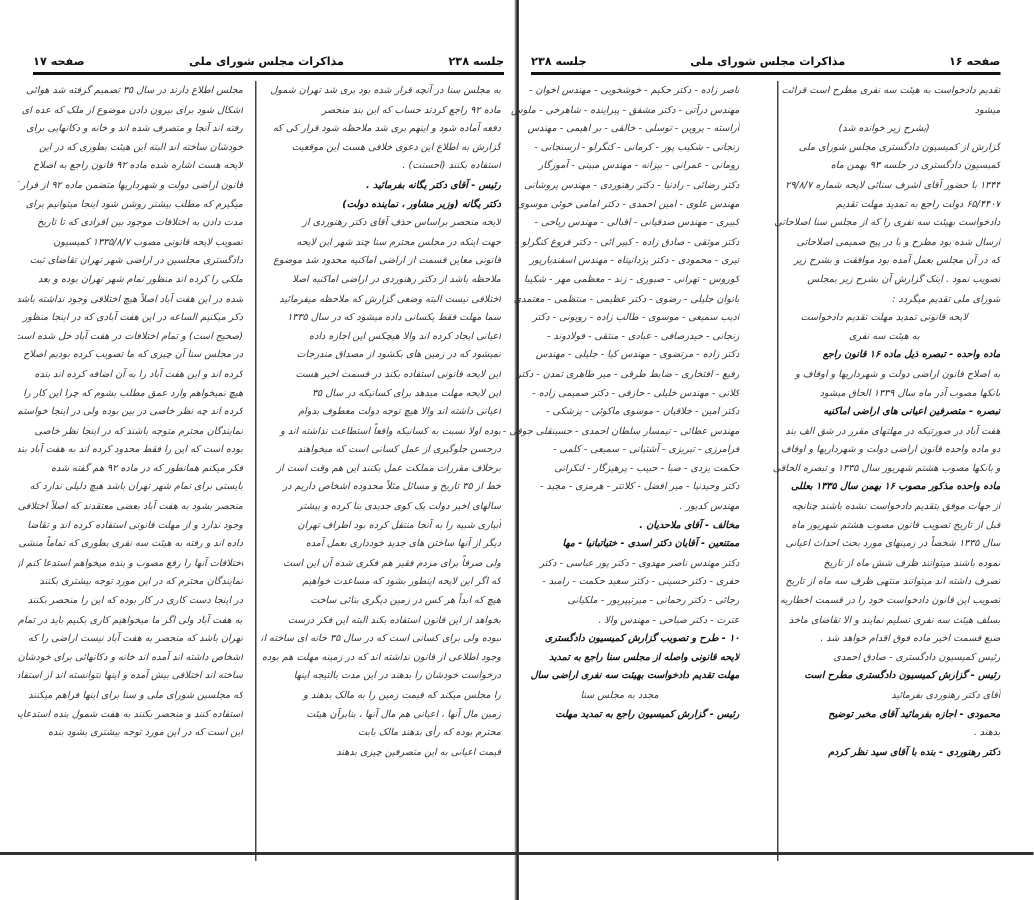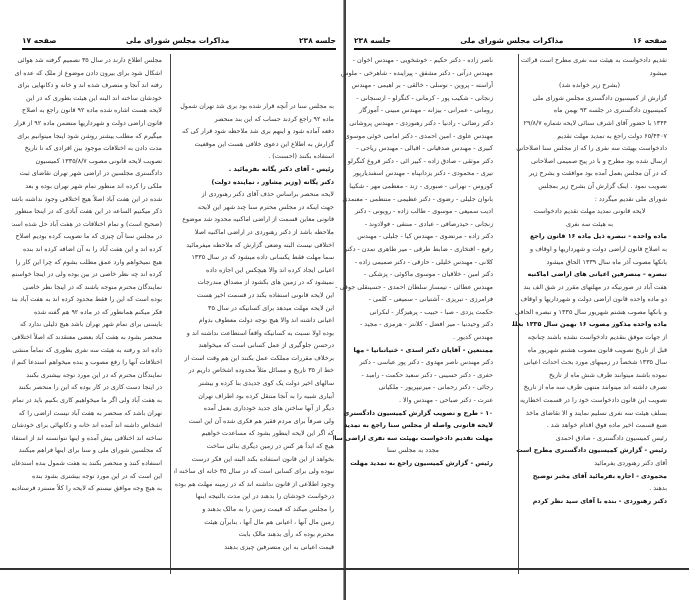--- a/index.html
+++ b/index.html
@@ -5,26 +5,26 @@
   html,body{margin:0;padding:0;background:#fff;}
   body{width:689px;height:600px;position:relative;overflow:hidden;font-family:"DejaVu Sans",sans-serif;color:#222;}
   .page{position:absolute;top:0;height:600px;background:#fff;}
   .page.left{left:0;width:344px;}
   .page.right{left:346px;width:343px;}
   .spine{position:absolute;left:343px;top:0;width:4px;height:600px;background:linear-gradient(90deg,#bbb,#222 50%,#999);}
   .header{position:absolute;top:33px;left:22px;right:8px;height:14px;display:flex;justify-content:space-between;align-items:center;direction:rtl;font-size:7.5px;font-weight:bold;color:#111;}
   .page.right .header{left:8px;right:22px;}
   .rule{position:absolute;top:48px;left:22px;right:8px;height:2px;background:#111;}
   .page.right .rule{left:8px;right:22px;}
-  .col{position:absolute;top:54px;direction:rtl;text-align:justify;font-size:6.4px;line-height:12.6px;color:#333;}
+  .col{position:absolute;top:54px;direction:rtl;text-align:justify;font-size:6.4px;line-height:12.6px;color:#333;font-style:italic;}
   .col p{margin:0;white-space:nowrap;overflow:hidden;}
   .col p.center{text-align:center;}
   .col p.bold{font-weight:bold;color:#111;}
   .colrule{position:absolute;top:54px;width:1px;height:520px;background:#444;}
-  .left .c1{right:10px;width:160px;margin-top:46px;}
+  .left .c1{right:10px;width:160px;}
   .left .c2{right:182px;width:150px;}
   .left .colrule{left:170px;}
   .right .c1{right:22px;width:155px;}
   .right .c2{right:196px;width:160px;}
   .right .colrule{left:172px;}
   .bottomrule{position:absolute;bottom:30px;left:0;right:0;height:2px;background:#333;}
 </style>
 </head>
 <body>
 
@@ -91,32 +91,32 @@
       <p>(صحیح است) و تمام اختلافات در هفت آباد حل شده است</p>
       <p>در مجلس سنا آن چیزی که ما تصویب کرده بودیم اصلاح</p>
       <p>کرده اند و این هفت آباد را به آن اضافه کرده اند بنده</p>
       <p>هیچ نمیخواهم وارد عمق مطلب بشوم که چرا این کار را</p>
       <p>کرده اند چه نظر خاصی در بین بوده ولی در اینجا خواستم</p>
       <p>نمایندگان محترم متوجه باشند که در اینجا نظر خاصی</p>
       <p>بوده است که این را فقط محدود کرده اند به هفت آباد بنده</p>
       <p>فکر میکنم همانطور که در ماده ۹۲ هم گفته شده</p>
       <p>بایستی برای تمام شهر تهران باشد هیچ دلیلی ندارد که</p>
       <p>منحصر بشود به هفت آباد بعضی معتقدند که اصلاً اختلافی در آن</p>
+      <p>وجود ندارد و از مهلت قانونی استفاده کرده اند و تقاضا</p>
       <p>داده اند و رفته به هیئت سه نفری بطوری که تماماً منشی</p>
       <p>اختلافات آنها را رفع مصوب و بنده میخواهم استدعا کنم از</p>
       <p>نمایندگان محترم که در این مورد توجه بیشتری بکنند</p>
       <p>در اینجا دست کاری در کار بوده که این را منحصر بکنند</p>
       <p>به هفت آباد ولی اگر ما میخواهیم کاری بکنیم باید در تمام شهر</p>
       <p>تهران باشد که منحصر به هفت آباد نیست اراضی را که</p>
       <p>اشخاص داشته اند آمده اند خانه و دکانهائی برای خودشان</p>
       <p>ساخته اند اختلافی بیش آمده و اینها نتوانسته اند از استفاده</p>
       <p>که مجلسین شورای ملی و سنا برای اینها فراهم میکنند</p>
       <p>استفاده کنند و منحصر بکنند به هفت شمول بنده استدعایم</p>
       <p>این است که در این مورد توجه بیشتری بشود بنده</p>
-      <p>به هیچ وجه موافق نیستم که لایحه را کلاً مسترد فرستادیم</p>
     </div>
 </div>
 
 <div class="spine"></div>
 
 <div class="page right">
   <div class="header">
     <span>صفحه ۱۶</span>
     <span>مذاکرات مجلس شورای ملی</span>
     <span>جلسه ۲۳۸</span>
@@ -178,20 +178,21 @@
       <p>زنجانی - حیدرصافی - عبادی - منتقی - فولادوند -</p>
       <p>دکتر زاده - مرتضوی - مهندس کیا - جلیلی - مهندس</p>
       <p>رفیع - افتخاری - ضابط طرقی - میر طاهری تمدن - دکتر</p>
       <p>کلانی - مهندس خلیلی - حازقی - دکتر صمیمی زاده -</p>
       <p>دکتر امین - خلاقیان - موسوی ماکوئی - پزشکی -</p>
       <p>مهندس عطائی - تیمسار سلطان احمدی - حسینقلی جوقی -</p>
       <p>فرامرزی - تبریزی - آشتیانی - سمیعی - کلمی -</p>
       <p>حکمت یزدی - صبا - حبیب - پرهیزگار - لنکرانی</p>
       <p>دکتر وحیدنیا - میر افضل - کلانتر - هرمزی - مجید -</p>
       <p>مهندس کدیور .</p>
+      <p class=" bold">مخالف - آقای ملاحدیان .</p>
       <p class=" bold">ممتنعین - آقایان دکتر اسدی - ختیاتبانیا - مها</p>
       <p>دکتر مهندس ناصر مهدوی - دکتر پور عباسی - دکتر</p>
       <p>حفری - دکتر حسینی - دکتر سعید حکمت - رامبد -</p>
       <p>رجائی - دکتر رحمانی - میرتیپریور - ملکیانی</p>
       <p>عترت - دکتر صباحی - مهندس والا .</p>
       <p class=" bold">۱۰ - طرح و تصویب گزارش کمیسیون دادگستری</p>
       <p class=" bold">لایحه قانونی واصله از مجلس سنا راجع به تمدید</p>
       <p class=" bold">مهلت تقدیم دادخواست بهیئت سه نفری اراضی سال</p>
       <p class="center">مجدد به مجلس سنا</p>
       <p class=" bold">رئیس - گزارش کمیسیون راجع به تمدید مهلت</p>

